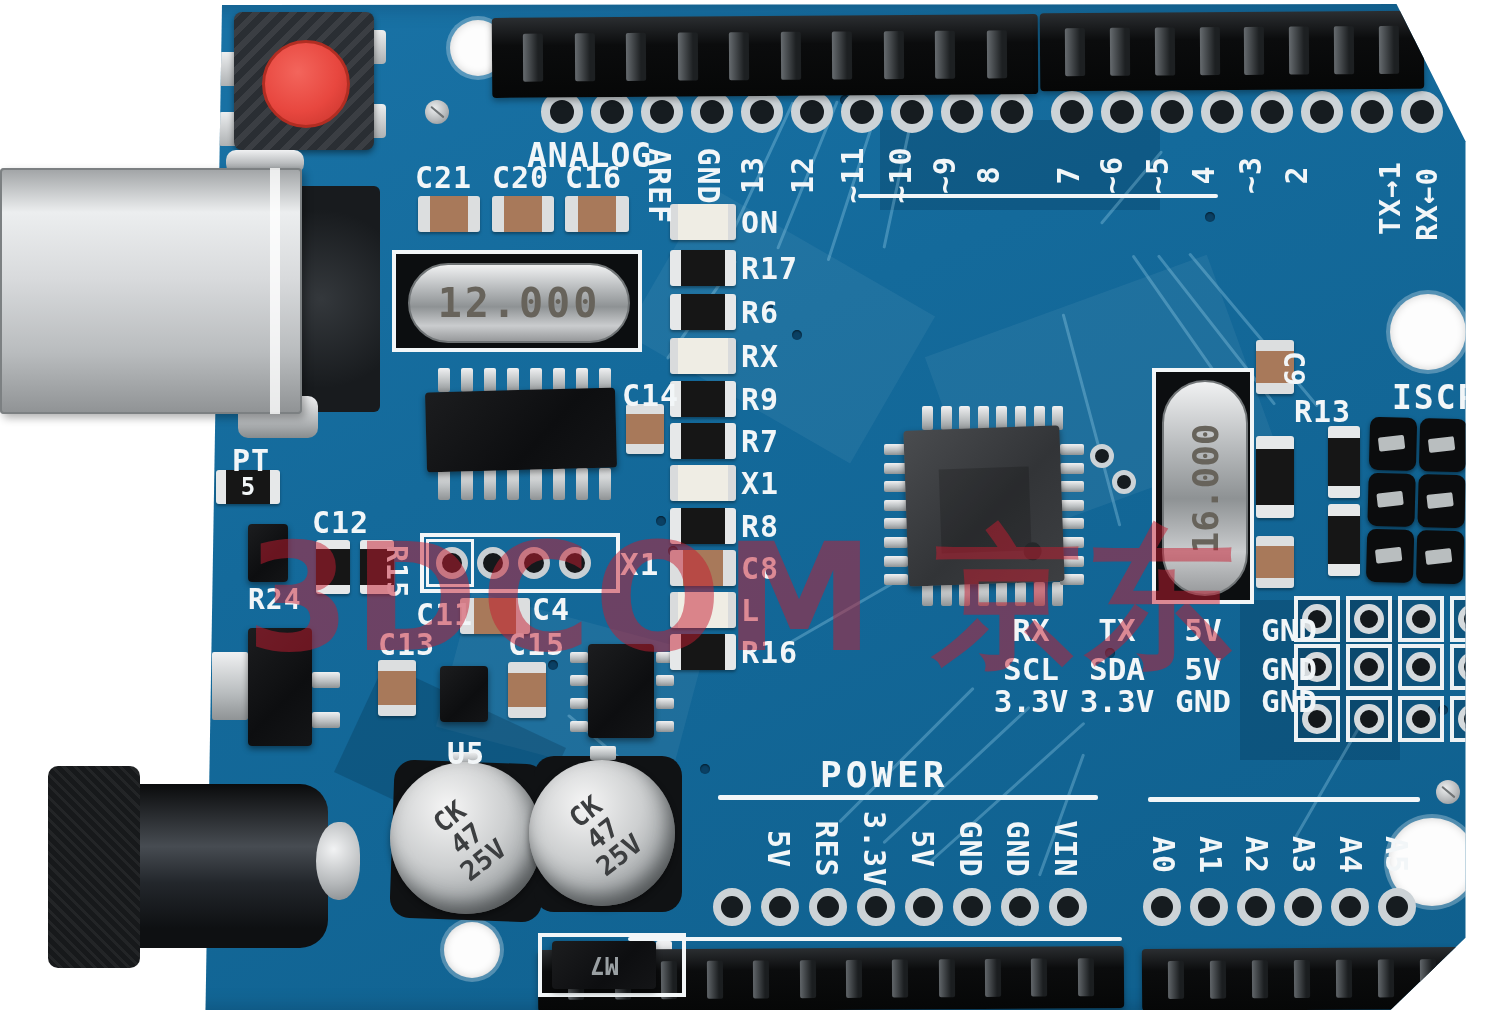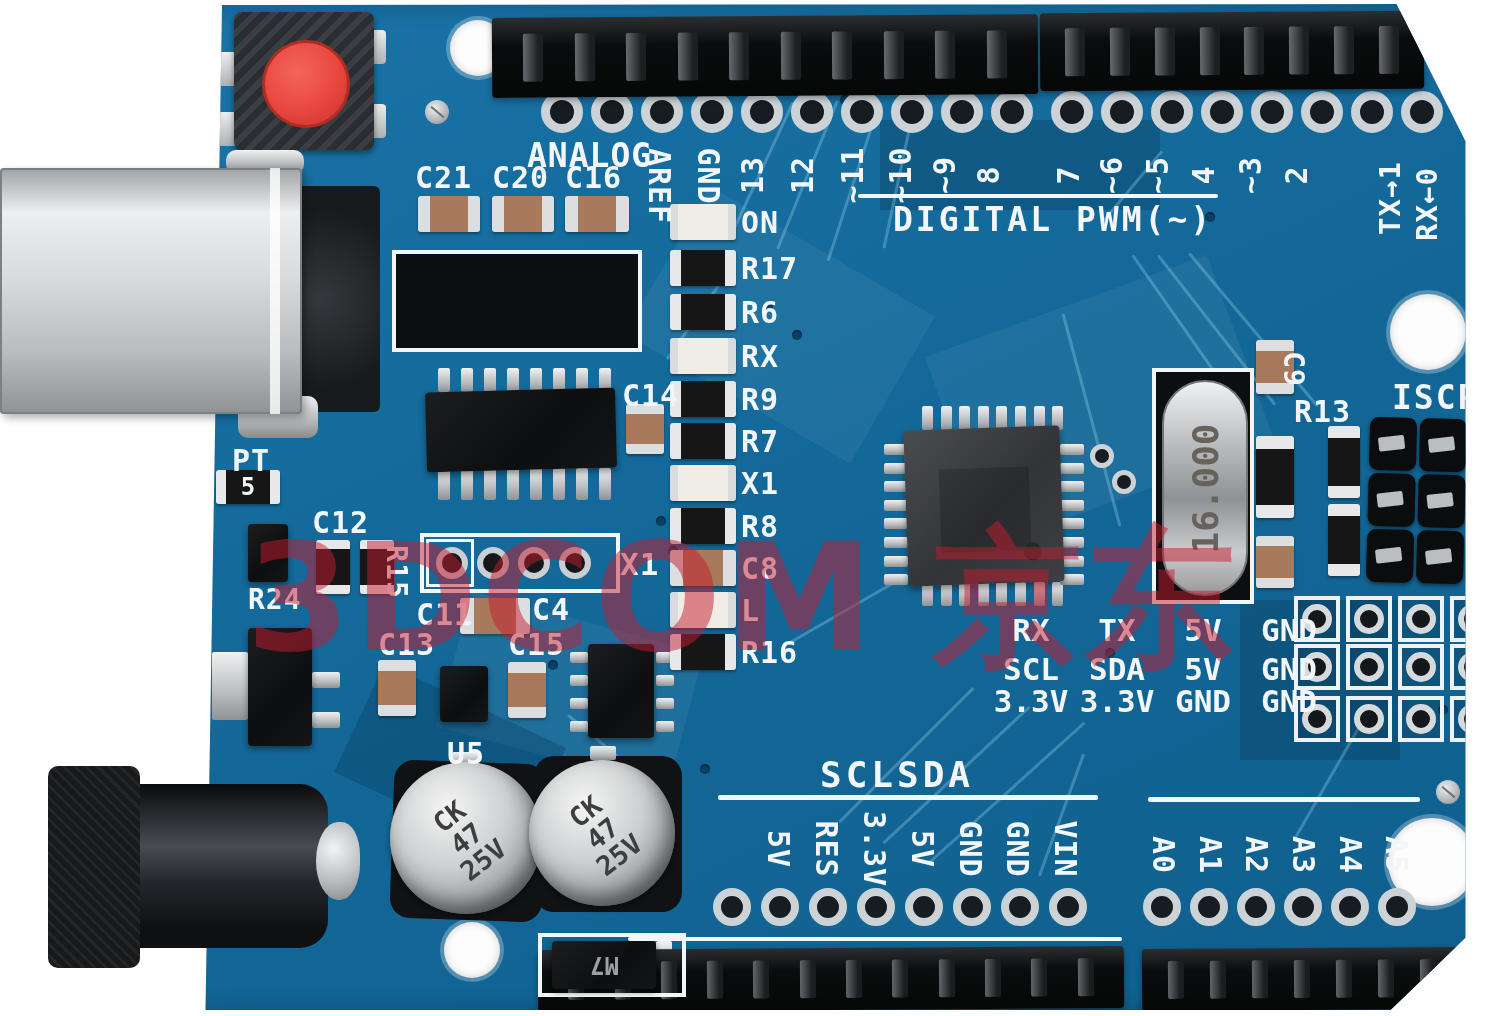--- a/index.html
+++ b/index.html
@@ -129,38 +129,40 @@
     <div class="sline" style="left:628px;top:937px;width:494px;height:4px;"></div>
 
     <div class="slk" style="left:415px;top:160px;">C21</div>
     <div class="slk" style="left:492px;top:160px;">C20</div>
     <div class="slk" style="left:565px;top:160px;">C16</div>
     <div class="slk" style="left:527px;top:136px;font-size:33px;">ANALOG</div>
     <div class="slk vp" style="left:659px;top:186px;">AREF</div>
     <div class="slk vp" style="left:708px;top:176px;">GND</div>
     <div class="slk vm" style="left:1390px;top:198px;font-size:29px;">TX→1</div>
     <div class="slk vm" style="left:1427px;top:204px;font-size:29px;">RX←0</div>
-    <div class="slk" style="left:893px;top:200px;font-size:33px;letter-spacing:3px;">DIGITAL PWM(~)</div>
-    <div class="slk" style="left:820px;top:754px;font-size:36px;letter-spacing:4px;">SCLSDA</div>
+    <div class="slk" style="left:820px;top:754px;font-size:36px;letter-spacing:4px;">POWER</div>
     <div class="slk" style="left:232px;top:443px;">PT</div>
     <div class="slk" style="left:312px;top:505px;">C12</div>
     <div class="slk" style="left:248px;top:583px;font-size:28px;">R24</div>
     <div class="slk vp" style="left:396px;top:572px;font-size:28px;">R15</div>
     <div class="slk" style="left:622px;top:378px;">C14</div>
     <div class="slk" style="left:620px;top:546px;font-size:31px;">X1</div>
     <div class="slk" style="left:416px;top:597px;">C11</div>
     <div class="slk" style="left:532px;top:592px;">C4</div>
     <div class="slk" style="left:378px;top:627px;">C13</div>
     <div class="slk" style="left:508px;top:627px;">C15</div>
     <div class="slk" style="left:447px;top:736px;">U5</div>
     <div class="slk vp" style="left:1293px;top:369px;font-size:28px;">C9</div>
     <div class="slk" style="left:1294px;top:394px;">R13</div>
     <div class="slk" style="left:1392px;top:378px;font-size:33px;letter-spacing:2px;">ISCP</div>
 
     <div class="xtal-box" style="left:392px;top:250px;width:250px;height:102px;"></div>
+    <div class="xtal" style="left:408px;top:263px;width:218px;height:76px;font-size:40px;letter-spacing:3px;">
+      <span>12.000</span>
+    </div>
     <div class="xtal-box" style="left:1152px;top:368px;width:102px;height:236px;"></div>
     <div class="xtal" style="left:1162px;top:380px;width:82px;height:212px;font-size:36px;">
       <span style="transform:rotate(-90deg);white-space:nowrap;">16.000</span>
     </div>
 
     <div class="sbox" style="left:420px;top:533px;width:200px;height:60px;"></div>
     <div class="sbox" style="left:426px;top:539px;width:48px;height:48px;border-width:3px;"></div>
 
     <div class="sbox" style="left:538px;top:933px;width:148px;height:64px;"></div>
     <div class="chip" style="left:552px;top:941px;width:104px;height:48px;display:flex;align-items:center;justify-content:center;">

